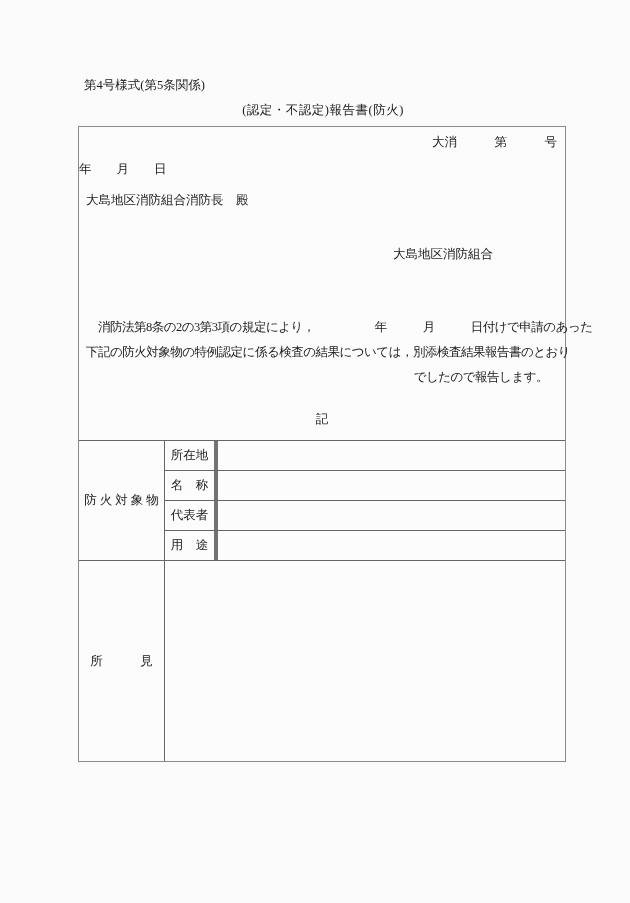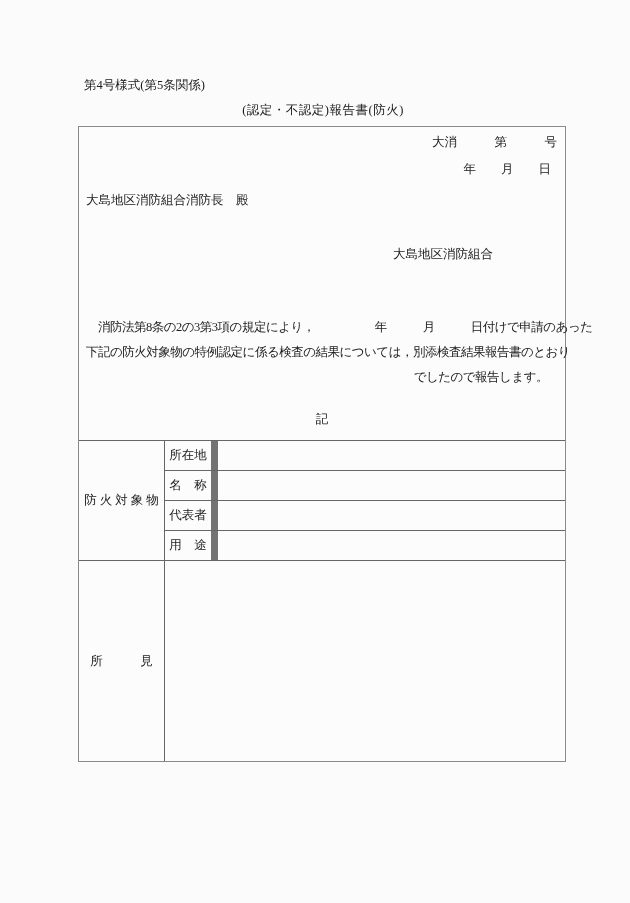--- a/index.html
+++ b/index.html
@@ -16,21 +16,21 @@
   .doc-title   { position:absolute; left:0; top:102px; width:100%; text-align:center; letter-spacing:0.5px;padding-left:8px; }
 
   .form-box {
     position:absolute; left:78px; top:126px;
     width:474px; height:634px;
     border:1px solid #8a8a8a;
     background:#fcfcfc;
     padding-left:12px;
   }
   .doc-no-line { position:absolute; top:7px;  left:0; right:8px;  text-align:right; white-space:pre; }
-  .date-line   { position:absolute; top:34px; left:0; right:14px; text-align:right; white-space:pre; }
+  .date-line   { position:absolute; top:34px; left:0; right:14px; white-space:pre; }
   .addressee   { position:absolute; top:65px; left:7px; white-space:pre; }
   .sender      { position:absolute; top:119px; left:314px; white-space:pre; }
 
   .body-text { position:absolute; top:188px; left:7px; width:462px; line-height:25px; letter-spacing:-0.5px; }
   .body-line { white-space:pre;text-align:right; }
 
   .ki-heading { position:absolute; top:284px; left:0; width:100%; text-align:center; }
 
   .record-table { position:absolute; top:313px; left:0; right:0; bottom:0; border-top:1px solid #666; }
   .col-a { position:absolute; left:0; top:0; bottom:0; width:85px; border-right:1px solid #666; }
@@ -39,21 +39,21 @@
     display:flex; align-items:center; justify-content:center;
     letter-spacing:3px; padding-left:3px;text-align:right;
   }
   .cell-shoken {
     position:absolute; top:120px; bottom:0; left:0; right:0;
     display:flex; align-items:center; justify-content:center; white-space:pre;
   }
   .col-b { position:absolute; left:86px; right:0; top:0; bottom:0; }
   .sub-row { height:30px; box-sizing:border-box; border-bottom:1px solid #666; display:flex; align-items:stretch; }
   .sub-label {
-    width:53px; box-sizing:border-box; border-right:7px solid #737373;
+    width:53px; box-sizing:border-box; border-right:4px solid #737373;
     display:flex; align-items:center; justify-content:center; white-space:pre;
   }
   .sub-value { flex:1; }
   .shoken-value { position:absolute; top:120px; left:0; right:0; bottom:0; }
 </style>
 </head>
 <body>
 
 <div class="page">
 

